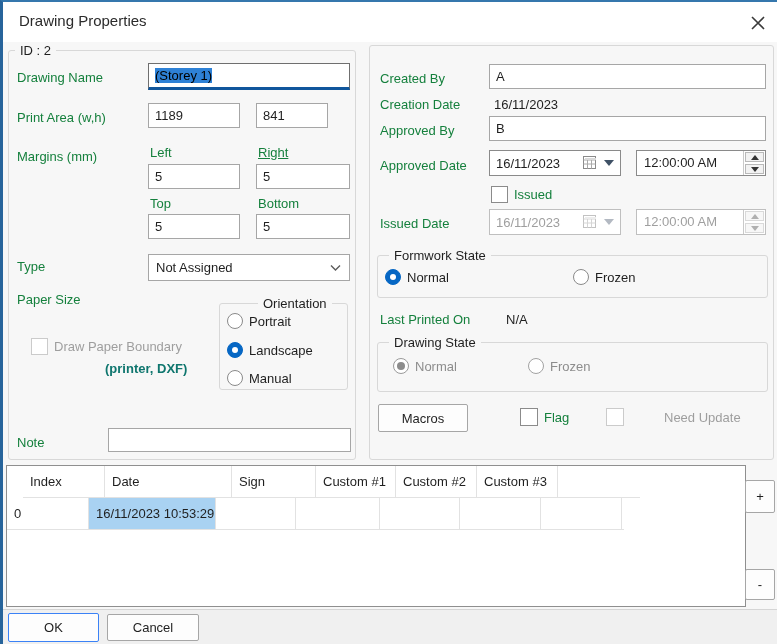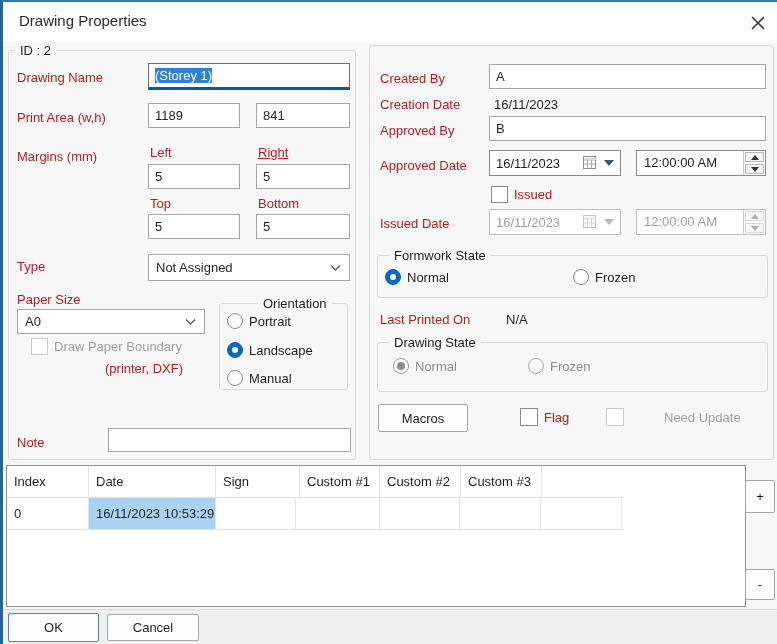--- a/index.html
+++ b/index.html
@@ -5,35 +5,35 @@
   * { box-sizing: border-box; margin: 0; padding: 0; }
   html, body { width: 777px; height: 644px; }
   body { font-family: "Liberation Sans", sans-serif; font-size: 13px; color: #1f1f1f; }
 
   #dialog {
     position: relative; width: 777px; height: 644px;
     background: #f7f7f7; overflow: hidden;
     border-left: 3px solid #27649b; border-top: 2px solid #3577ad;
   }
   .abs { position: absolute; }
-  .lbl { color: #b91c1c; white-space: nowrap; }
+  .lbl { color: #15803d; white-space: nowrap; }
   .lbl-dis { color: #9e9e9e; white-space: nowrap; }
 
   .titlebar { position: absolute; left: 0; top: 0; width: 774px; height: 40px; background: #ffffff; }
   .title { position: absolute; left: 16px; top: 10px; font-size: 15px; color: #2b2b2b; }
   .close-btn { position: absolute; left: 742px; top: 8px; width: 26px; height: 26px;
     display: flex; align-items: center; justify-content: center; cursor: pointer; background: transparent; }
 
   .groupbox { position: absolute; border: 1px solid #d8d8d8; border-radius: 3px; background: transparent; }
   .grouplabel { position: absolute; background: #f7f7f7; padding: 0 5px; white-space: nowrap; }
 
   .tinput { position: absolute; background: #fff; border: 1px solid #a6a6a6; padding: 3px 6px;
     font-family: inherit; font-size: 13px; color: #1f1f1f; display: flex; align-items: center; overflow: hidden; }
   .tinput.focused { border: 1px solid #6f6f6f; border-bottom: 3px solid #10569c; }
-  .sel-text { background: #2e81d6; color: #ffffff; white-space: nowrap; }
+  .sel-text { background: #2e81d6; color: #000000; white-space: nowrap; }
 
   .combo { position: absolute; background: #fff; border: 1px solid #a6a6a6; display: flex;
     align-items: center; padding: 0 24px 0 7px; cursor: pointer; }
   .combo .chev { position: absolute; right: 8px; top: 50%; transform: translateY(-50%); }
 
   .checkbox { position: absolute; width: 17px; height: 17px; background: #fff; border: 1px solid #8b8b8b; cursor: pointer; }
   .checkbox.disabled { border-color: #cbcbcb; cursor: default; }
 
   .radio { width: 16px; height: 16px; border-radius: 50%; background: #fff; border: 1px solid #8a8a8a;
     display: inline-block; position: relative; flex: none; cursor: pointer; }
@@ -65,21 +65,21 @@
   .btn.primary { border: 1px solid #3b82f6; }
 
   .static-val { white-space: nowrap; }
 
   
   .table-panel { position: absolute; left: 3px; top: 463px; width: 740px; height: 142px;
     background: #fff; border: 1px solid #8f8f8f; overflow: hidden; }
   .trow { display: flex; width: 617px; }
   .trow .tcell { border-right: 1px solid #e2e2e2; padding: 8px 0 8px 7px; white-space: nowrap;
     overflow: hidden; flex: none; }
-  .trow.header { border-bottom: 1px solid #e2e2e2; }
+  .trow.header { border-bottom: 1px solid #e2e2e2; margin-left: 16px; }
   .trow.datarow { border-bottom: 1px solid #e2e2e2; }
   .c0 { width: 82px; } .c1 { width: 127px; } .c2 { width: 80px; } .c3 { width: 84px; }
   .c4 { width: 80px; } .c5 { width: 81px; } .c6 { width: 81px; border-right: 1px solid #e2e2e2; }
   .cell-hl { background: #a9d2f2; }
 
   .footer { position: absolute; left: 0; top: 607px; width: 774px; height: 35px;
     background: #f0f0f0; border-top: 1px solid #d5d5d5; }
 
   svg { display: block; }
 </style>
@@ -104,21 +104,21 @@
 
   <div class="abs lbl" style="left:14px; top:68px;">Drawing Name</div>
   <div class="tinput focused" style="left:145px; top:61px; width:202px; height:27px;">
     <span class="sel-text">(Storey 1)</span>
   </div>
 
   <div class="abs lbl" style="left:14px; top:108px;">Print Area (w,h)</div>
   <div class="tinput" style="left:145px; top:101px; width:92px; height:25px;">
     <span>1189</span>
   </div>
-  <div class="tinput" style="left:253px; top:101px; width:94px; height:25px;">
+  <div class="tinput" style="left:253px; top:101px; width:72px; height:25px;">
     <span>841</span>
   </div>
 
   <div class="abs lbl" style="left:14px; top:147px;">Margins (mm)</div>
   <div class="abs lbl" style="left:147px; top:143px;">Left</div>
   <div class="abs lbl" style="left:255px; top:143px;text-decoration:underline;">Right</div>
   <div class="tinput" style="left:145px; top:162px; width:92px; height:25px;">
     <span>5</span>
   </div>
   <div class="tinput" style="left:253px; top:162px; width:94px; height:25px;">
@@ -137,32 +137,24 @@
   <div class="combo" style="left:145px; top:252px; width:202px; height:27px;">
     <span>Not Assigned</span>
     <span class="chev">
       <svg width="11" height="7" viewBox="0 0 11 7">
           <path d="M1 1 L5.5 5.5 L10 1" fill="none" stroke="#5c5c5c" stroke-width="1.4"></path>
         </svg>
     </span>
   </div>
 
   <div class="abs lbl" style="left:14px; top:290px;">Paper Size</div>
-  <div class="combo" style="left:14px; top:307px; width:188px; height:25px;">
-    <span>A0</span>
-    <span class="chev">
-      <svg width="11" height="7" viewBox="0 0 11 7">
-          <path d="M1 1 L5.5 5.5 L10 1" fill="none" stroke="#5c5c5c" stroke-width="1.4"></path>
-        </svg>
-    </span>
-  </div>
 
   <div class="checkbox disabled" style="left:28px; top:336px;"></div>
   <div class="abs lbl-dis" style="left:51px; top:337px;">Draw Paper Boundary</div>
-  <div class="abs lbl" style="left:102px; top:359px; color:#b91c1c;">(printer, DXF)</div>
+  <div class="abs lbl" style="left:102px; top:359px; color:#0f766e;font-weight:bold;">(printer, DXF)</div>
 
   <div class="groupbox" style="left:216px; top:301px; width:129px; height:87px;"></div>
   <div class="grouplabel" style="left:227px; top:294px;margin-left:28px;">Orientation</div>
   <div class="radio-row" style="left:224px; top:311px;">
     <span class="radio"></span>
     <span class="rlabel">Portrait</span>
   </div>
   <div class="radio-row" style="left:224px; top:340px;">
     <span class="radio selected"></span>
     <span class="rlabel">Landscape</span>

